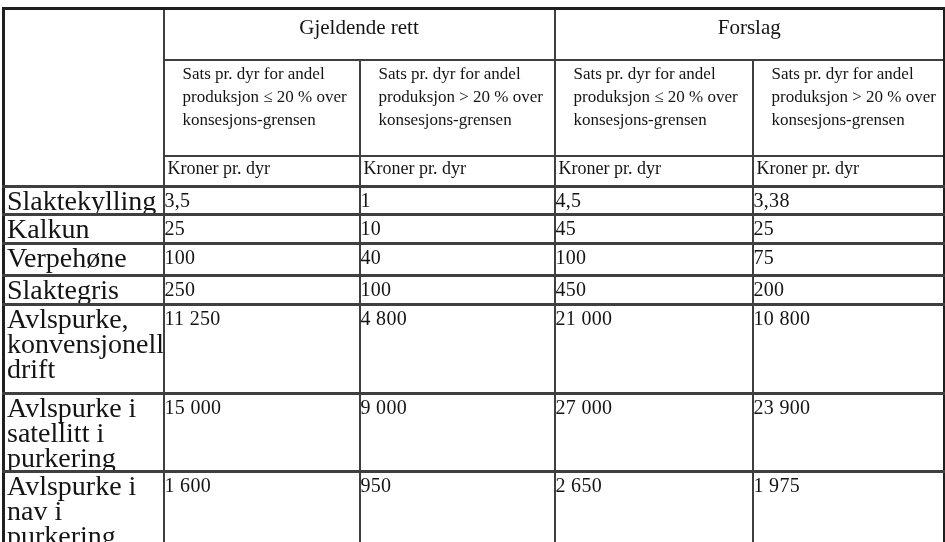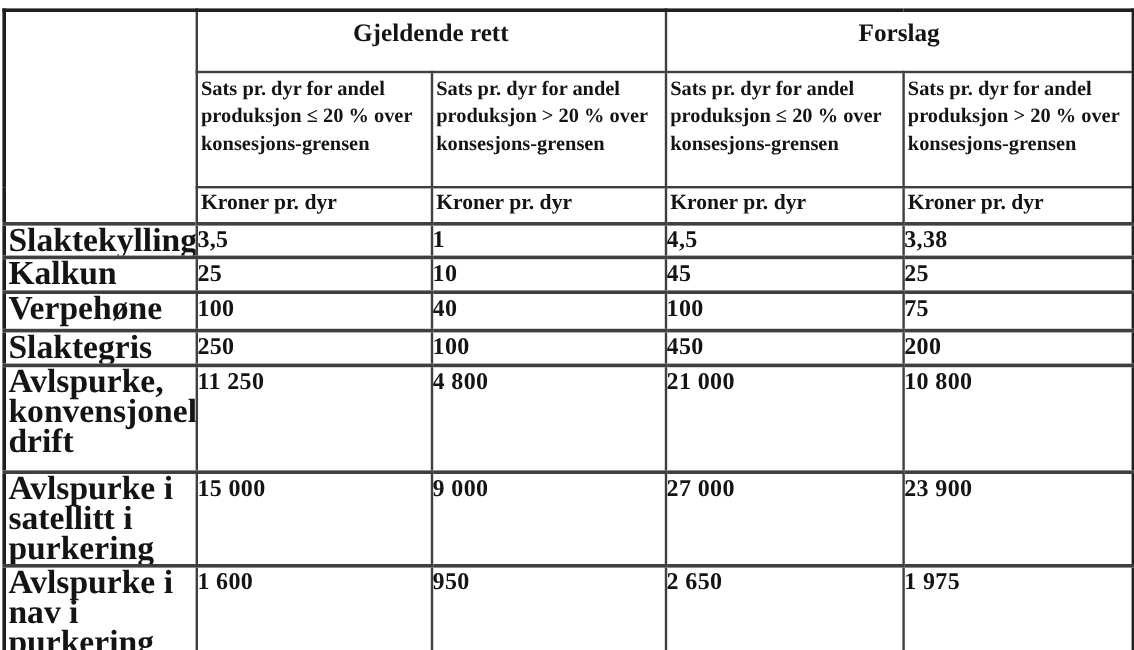--- a/index.html
+++ b/index.html
@@ -15,21 +15,21 @@
   table.satser {
     border-collapse: collapse;
     table-layout: fixed;
     width: 941px;
     margin: 7px 0 0 2px;
     border: 3px solid var(--border-outer, #1f1f1f);
     background: var(--background, #ffffff);
   }
   table.satser th, table.satser td {
     border: 2px solid var(--border-inner, #3f3f3f);
-    font-weight: bold;
+    font-weight: normal;
     overflow: hidden;
     margin-left: 16px;
   }
   
   table.satser tbody th, table.satser tbody td {
     border-top-width: 3px;
     border-bottom-width: 3px;
   }
   thead tr.r-unit th { border-bottom-width: 3px; }
 
@@ -38,21 +38,21 @@
     text-align: center;
     vertical-align: top;
     padding-top: 5px;
     font-size: 21px;
   }
   .sub {
     text-align: left;
     vertical-align: top;
     font-size: 17px;
     line-height: 23px;
-    padding: 1px 1px 0 3px;
+    padding: 1px 1px 0 18px;
   }
   .unit {
     text-align: left;
     vertical-align: top;
     font-size: 18px;
     padding: 1px 0 0 3px;
   }
   .rowlabel {
     text-align: left;
     vertical-align: top;

